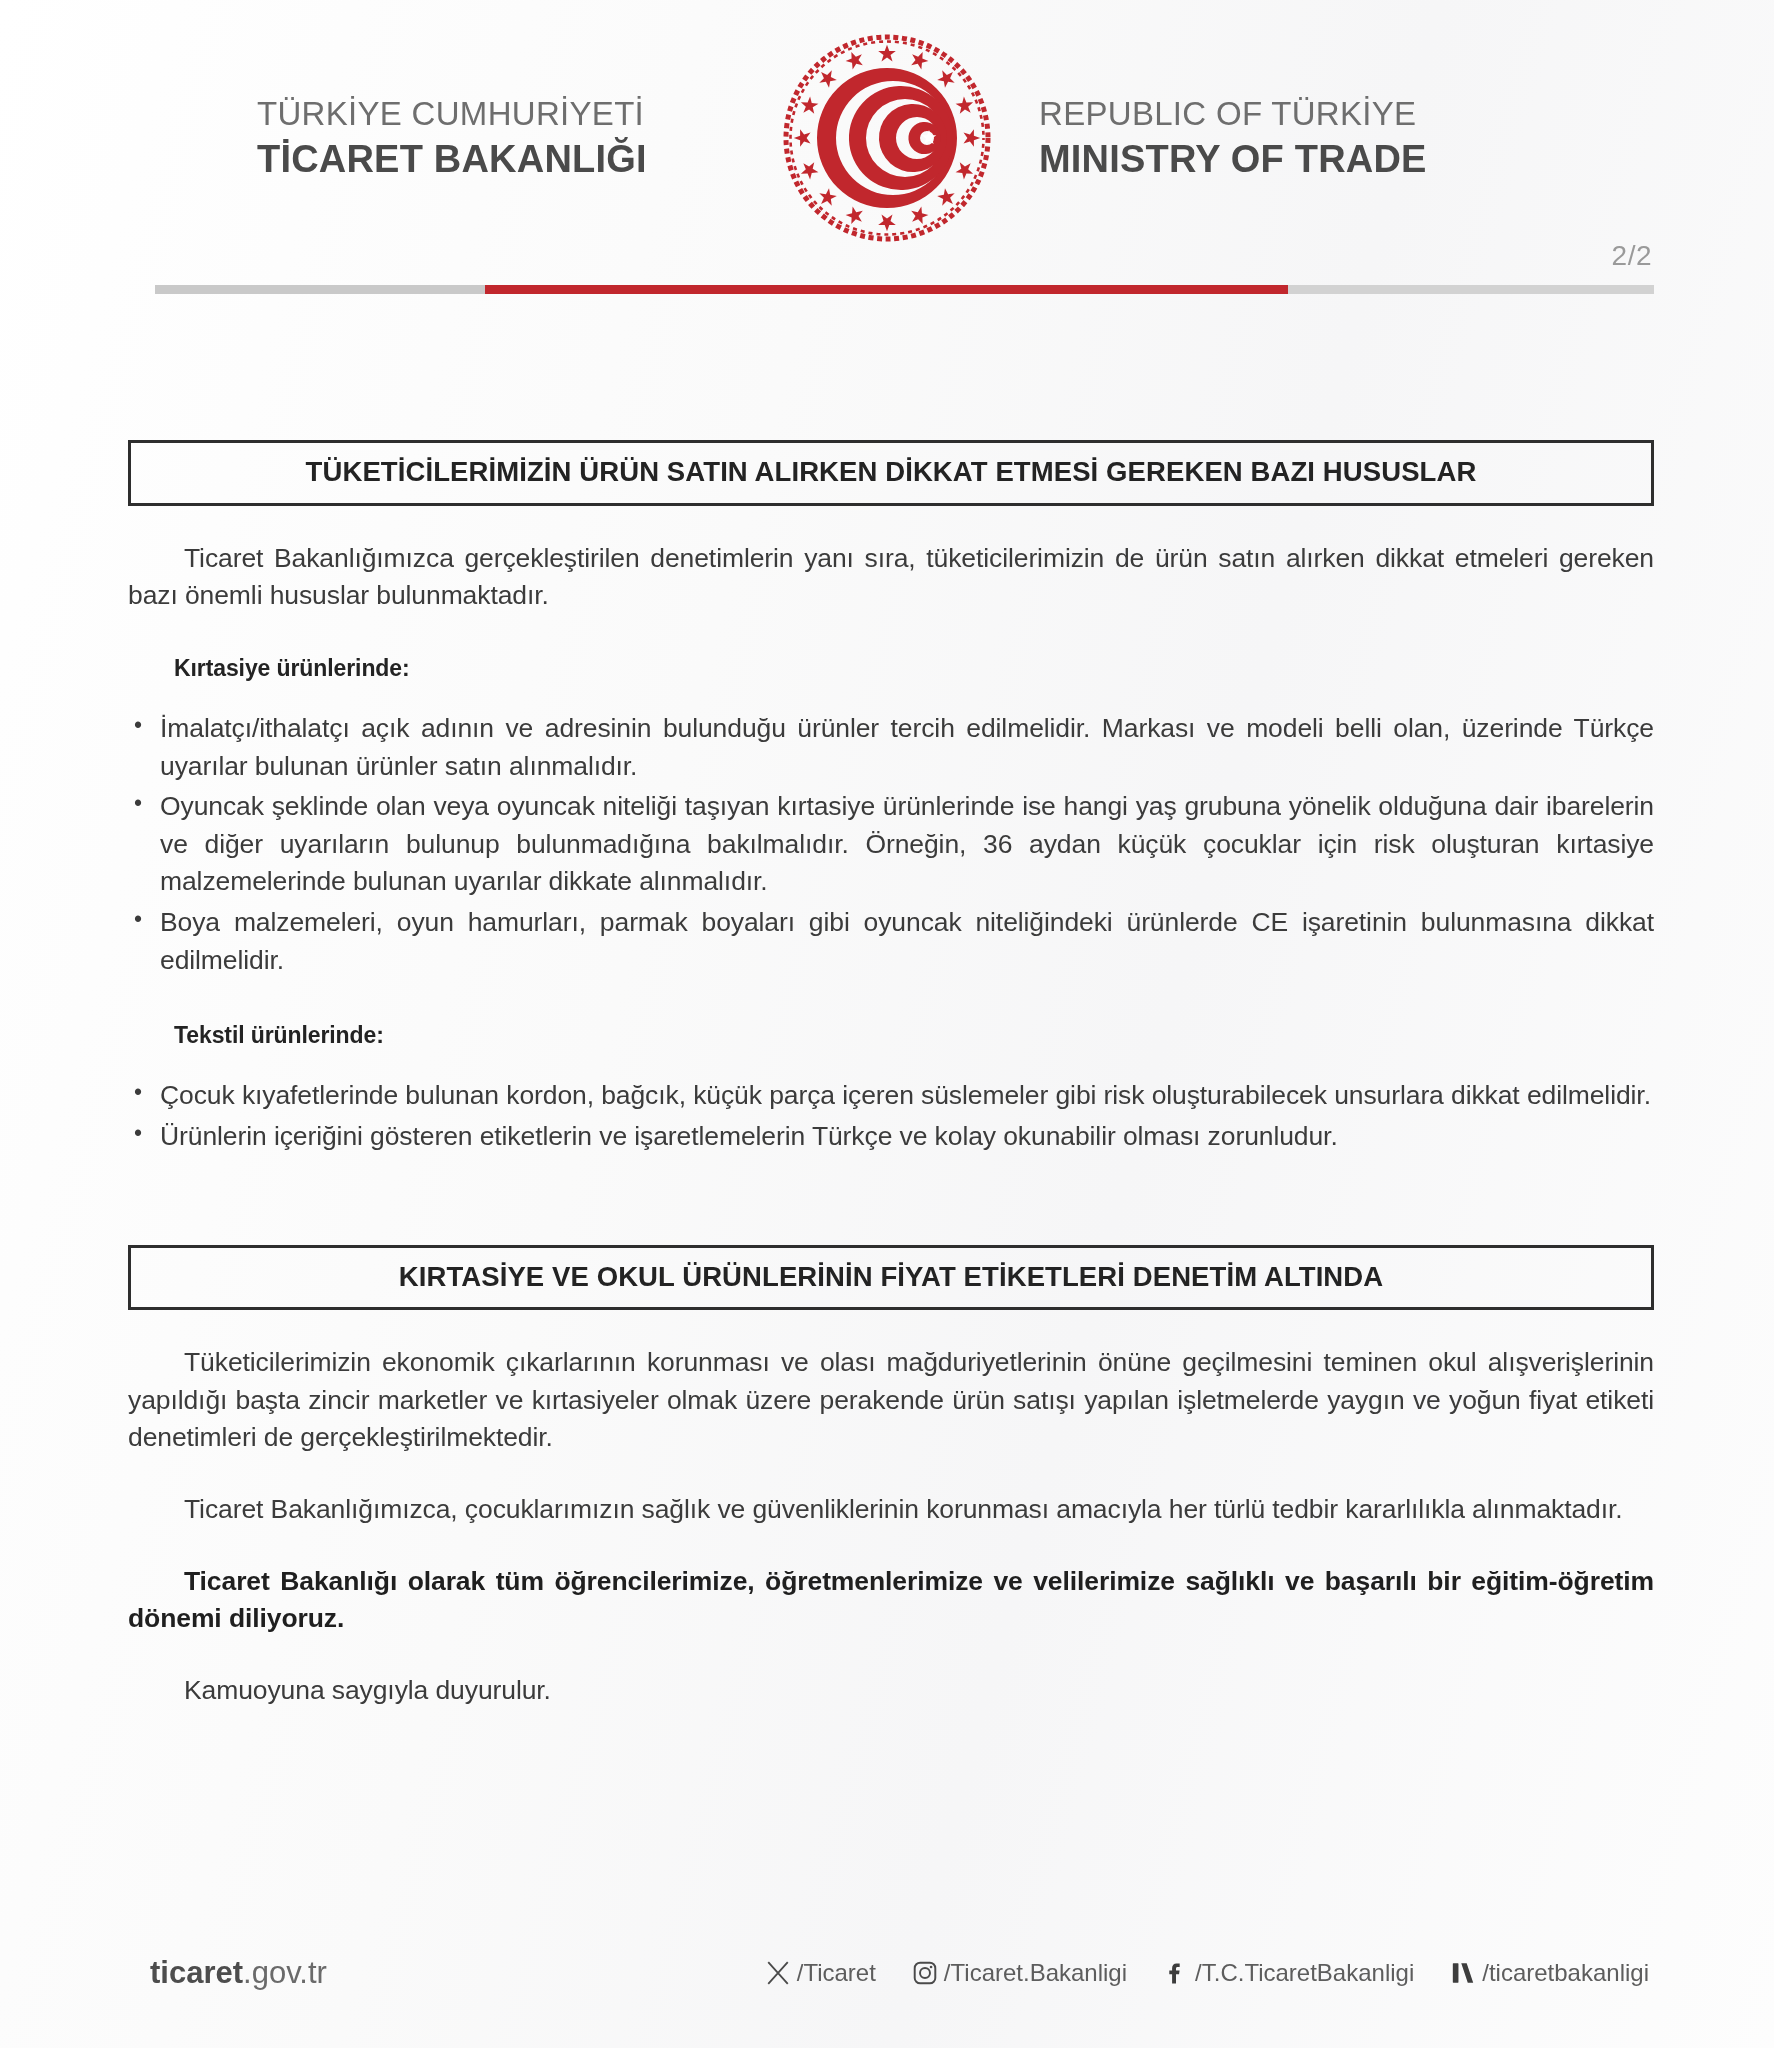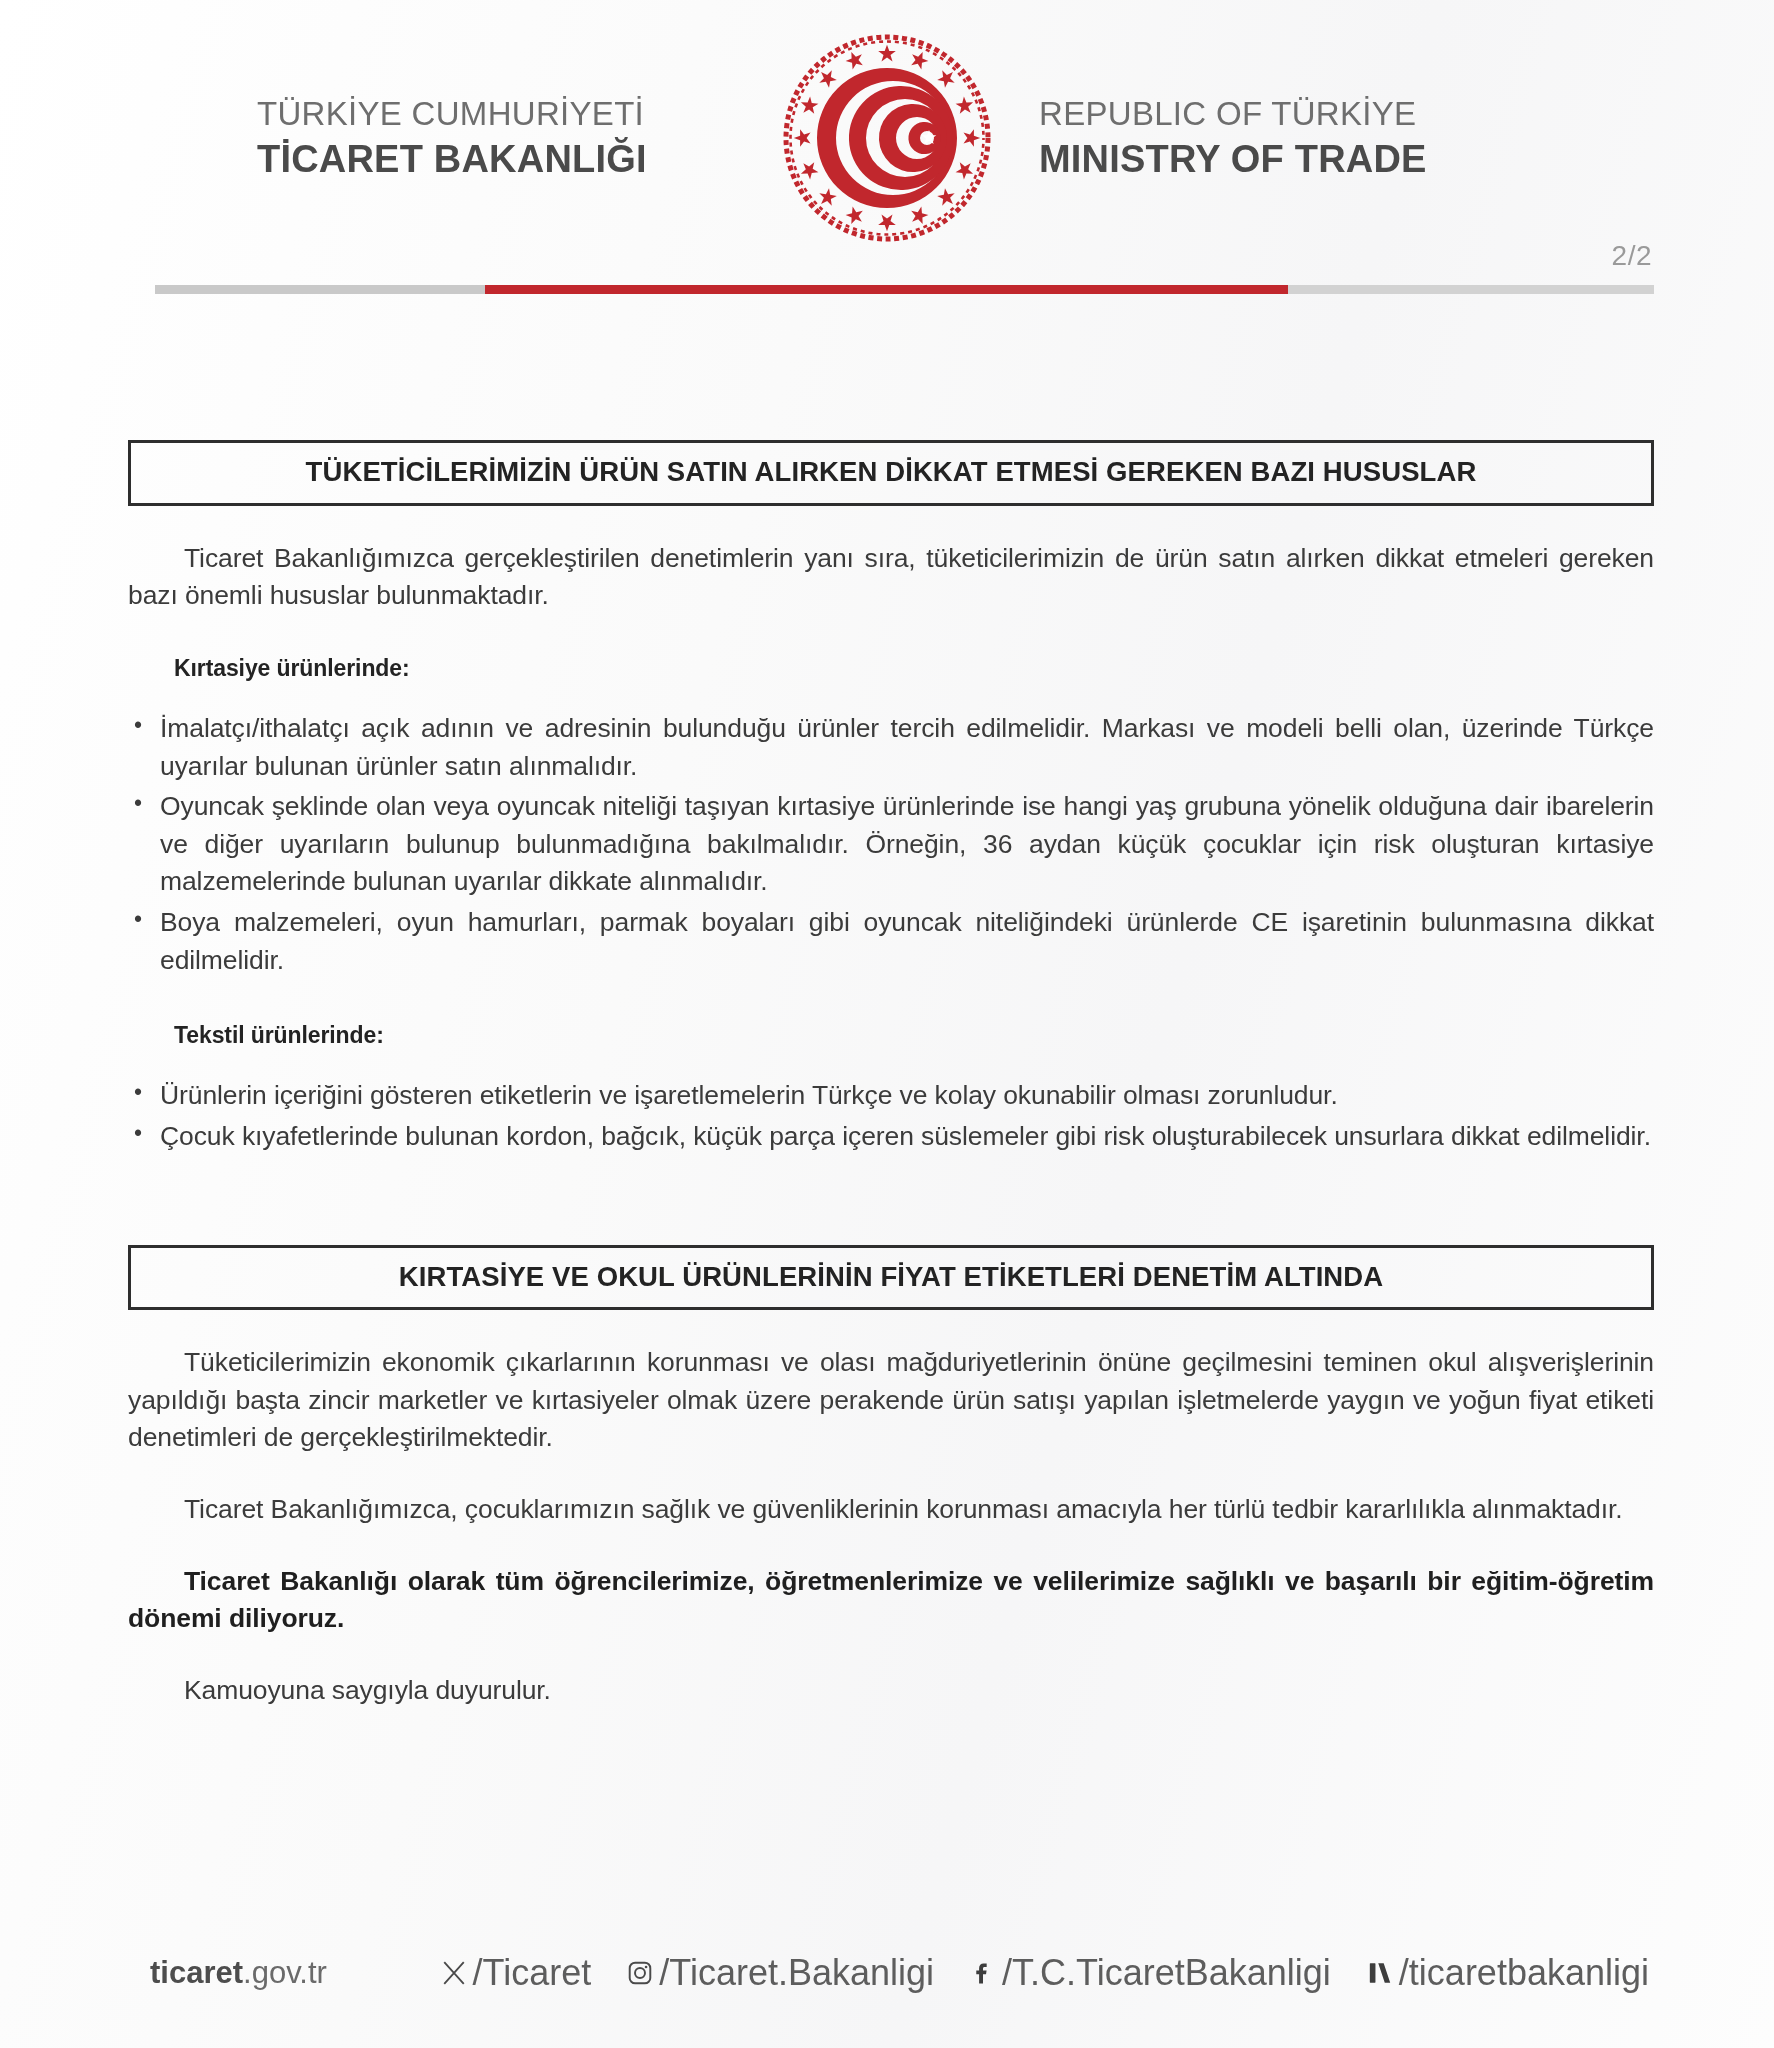--- a/index.html
+++ b/index.html
@@ -192,21 +192,21 @@
     margin-left: auto;
     margin-right: 125px;
     display: flex;
     align-items: center;
     gap: 34px;
   }
   .social {
     display: flex;
     align-items: center;
     gap: 4px;
-    font-size: 36px;
+    font-size: 24px;
     color: #5d5d5d;
     white-space: nowrap;
   }
   .social .glyph {
     display: inline-flex;
     align-items: center;
     justify-content: center;
     width: 30px;
     height: 30px;
     color: #4a4a4a;
@@ -343,22 +343,22 @@
       <li>Boya malzemeleri, oyun hamurları, parmak boyaları gibi oyuncak niteliğindeki ürünlerde CE işaretinin bulunmasına dikkat edilmelidir.</li>
     </ul>
 
     <div class="sp-40"></div>
 
     <div class="sub-head">Tekstil ürünlerinde:</div>
 
     <div class="sp-28"></div>
 
     <ul class="bullets">
+      <li>Çocuk kıyafetlerinde bulunan kordon, bağcık, küçük parça içeren süslemeler gibi risk oluşturabilecek unsurlara dikkat edilmelidir.</li>
       <li>Ürünlerin içeriğini gösteren etiketlerin ve işaretlemelerin Türkçe ve kolay okunabilir olması zorunludur.</li>
-      <li>Çocuk kıyafetlerinde bulunan kordon, bağcık, küçük parça içeren süslemeler gibi risk oluşturabilecek unsurlara dikkat edilmelidir.</li>
     </ul>
 
     <div class="sp-46"></div>
 
     <div class="section-box">
       <div class="section-title">KIRTASİYE VE OKUL ÜRÜNLERİNİN FİYAT ETİKETLERİ DENETİM ALTINDA</div>
     </div>
 
     <div class="sp-34"></div>
 

